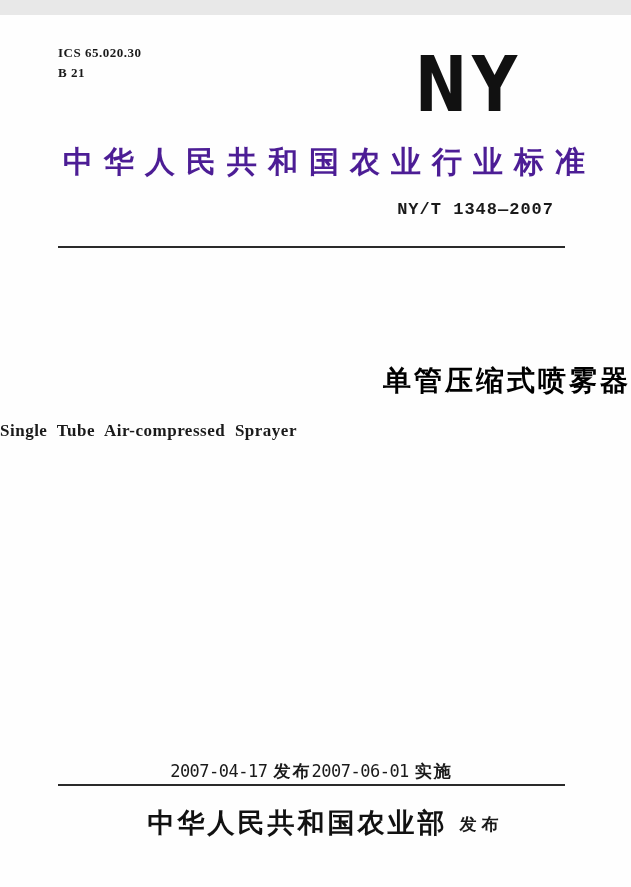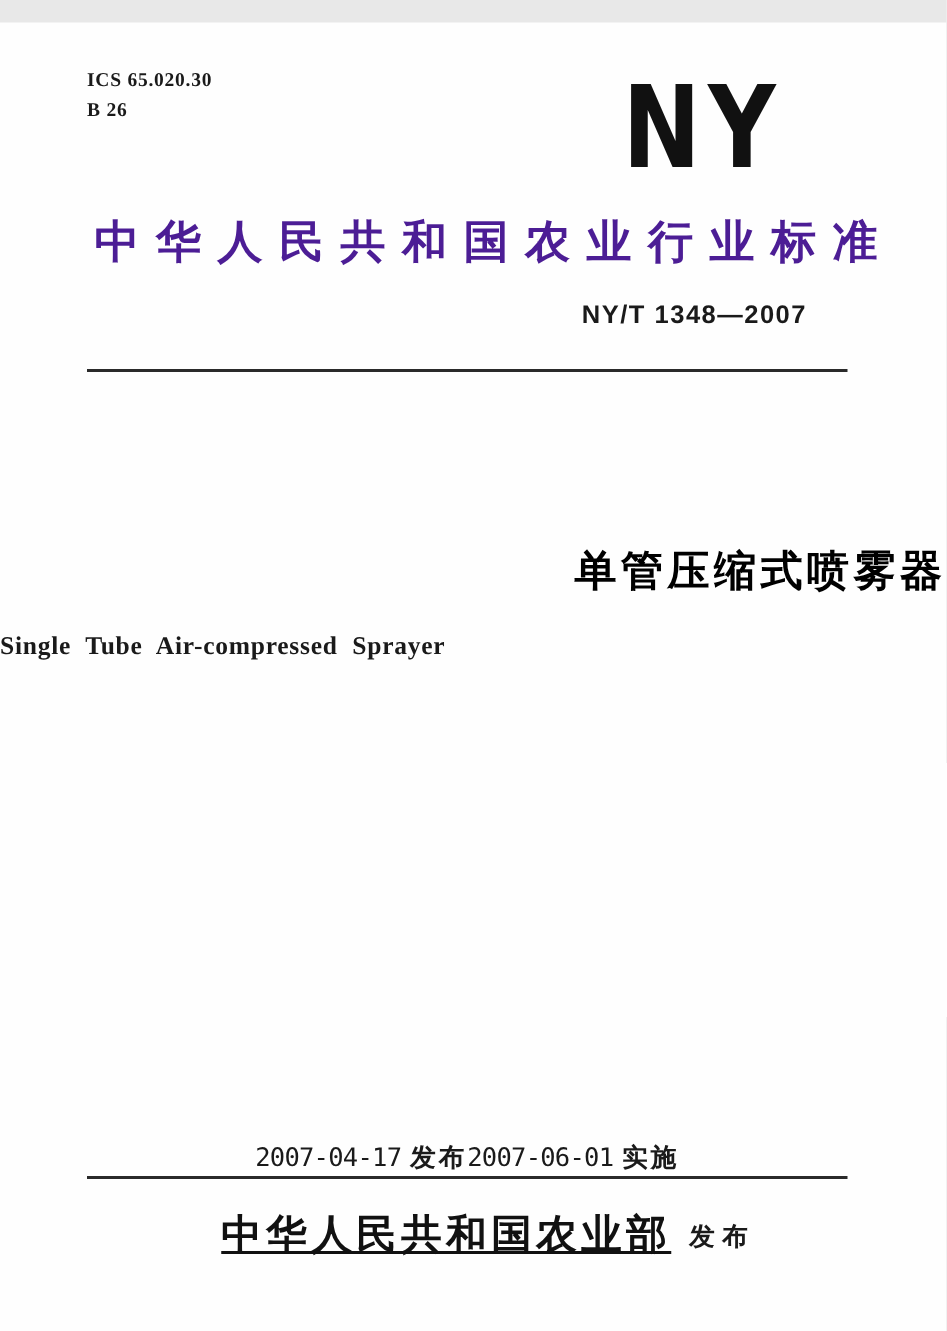--- a/index.html
+++ b/index.html
@@ -44,25 +44,25 @@
     font-size: 30px;
     line-height: 34px;
     font-weight: bold;
     letter-spacing: 11px;
     white-space: nowrap;
     color: #4c1d95;
   }
   .std-number {
     position: absolute;
     top: 186px;
-    right: 93px;
+    right: 77px;
     font-size: 17px;
     line-height: 18px;
     font-weight: bold;
-    font-family: Liberation Sans, sans-serif;
+    font-family: Liberation Mono, monospace;
     letter-spacing: 1px;
   }
   .rule {
     position: absolute;
     left: 58px;
     right: 66px;
     height: 2px;
     background: #2a2a2a;
   }
   .rule-top { top: 231px; }
@@ -118,38 +118,37 @@
     text-align: center;
     white-space: nowrap;
   }
   .publisher {
     font-size: 27px;
     line-height: 29px;
     font-weight: bold;
     font-family: "Liberation Serif", serif;
     letter-spacing: 3px;
     color: #111;
-    text-decoration: underline;
   }
   .publish-label {
     font-size: 17px;
     font-weight: bold;
     margin-left: 12px;
     letter-spacing: 5px;
     vertical-align: 2px;
   }
 </style>
 </head>
 <body>
 
 <div class="page">
 
   <div class="ics-block">
     <div>ICS 65.020.30</div>
-    <div>B 26</div>
+    <div>B 21</div>
   </div>
 
   <div class="ny-logo">NY</div>
 
   <div class="heading">中华人民共和国农业行业标准</div>
 
   <div class="std-number">NY/T 1348—2007</div>
 
   <div class="rule rule-top"></div>
 

